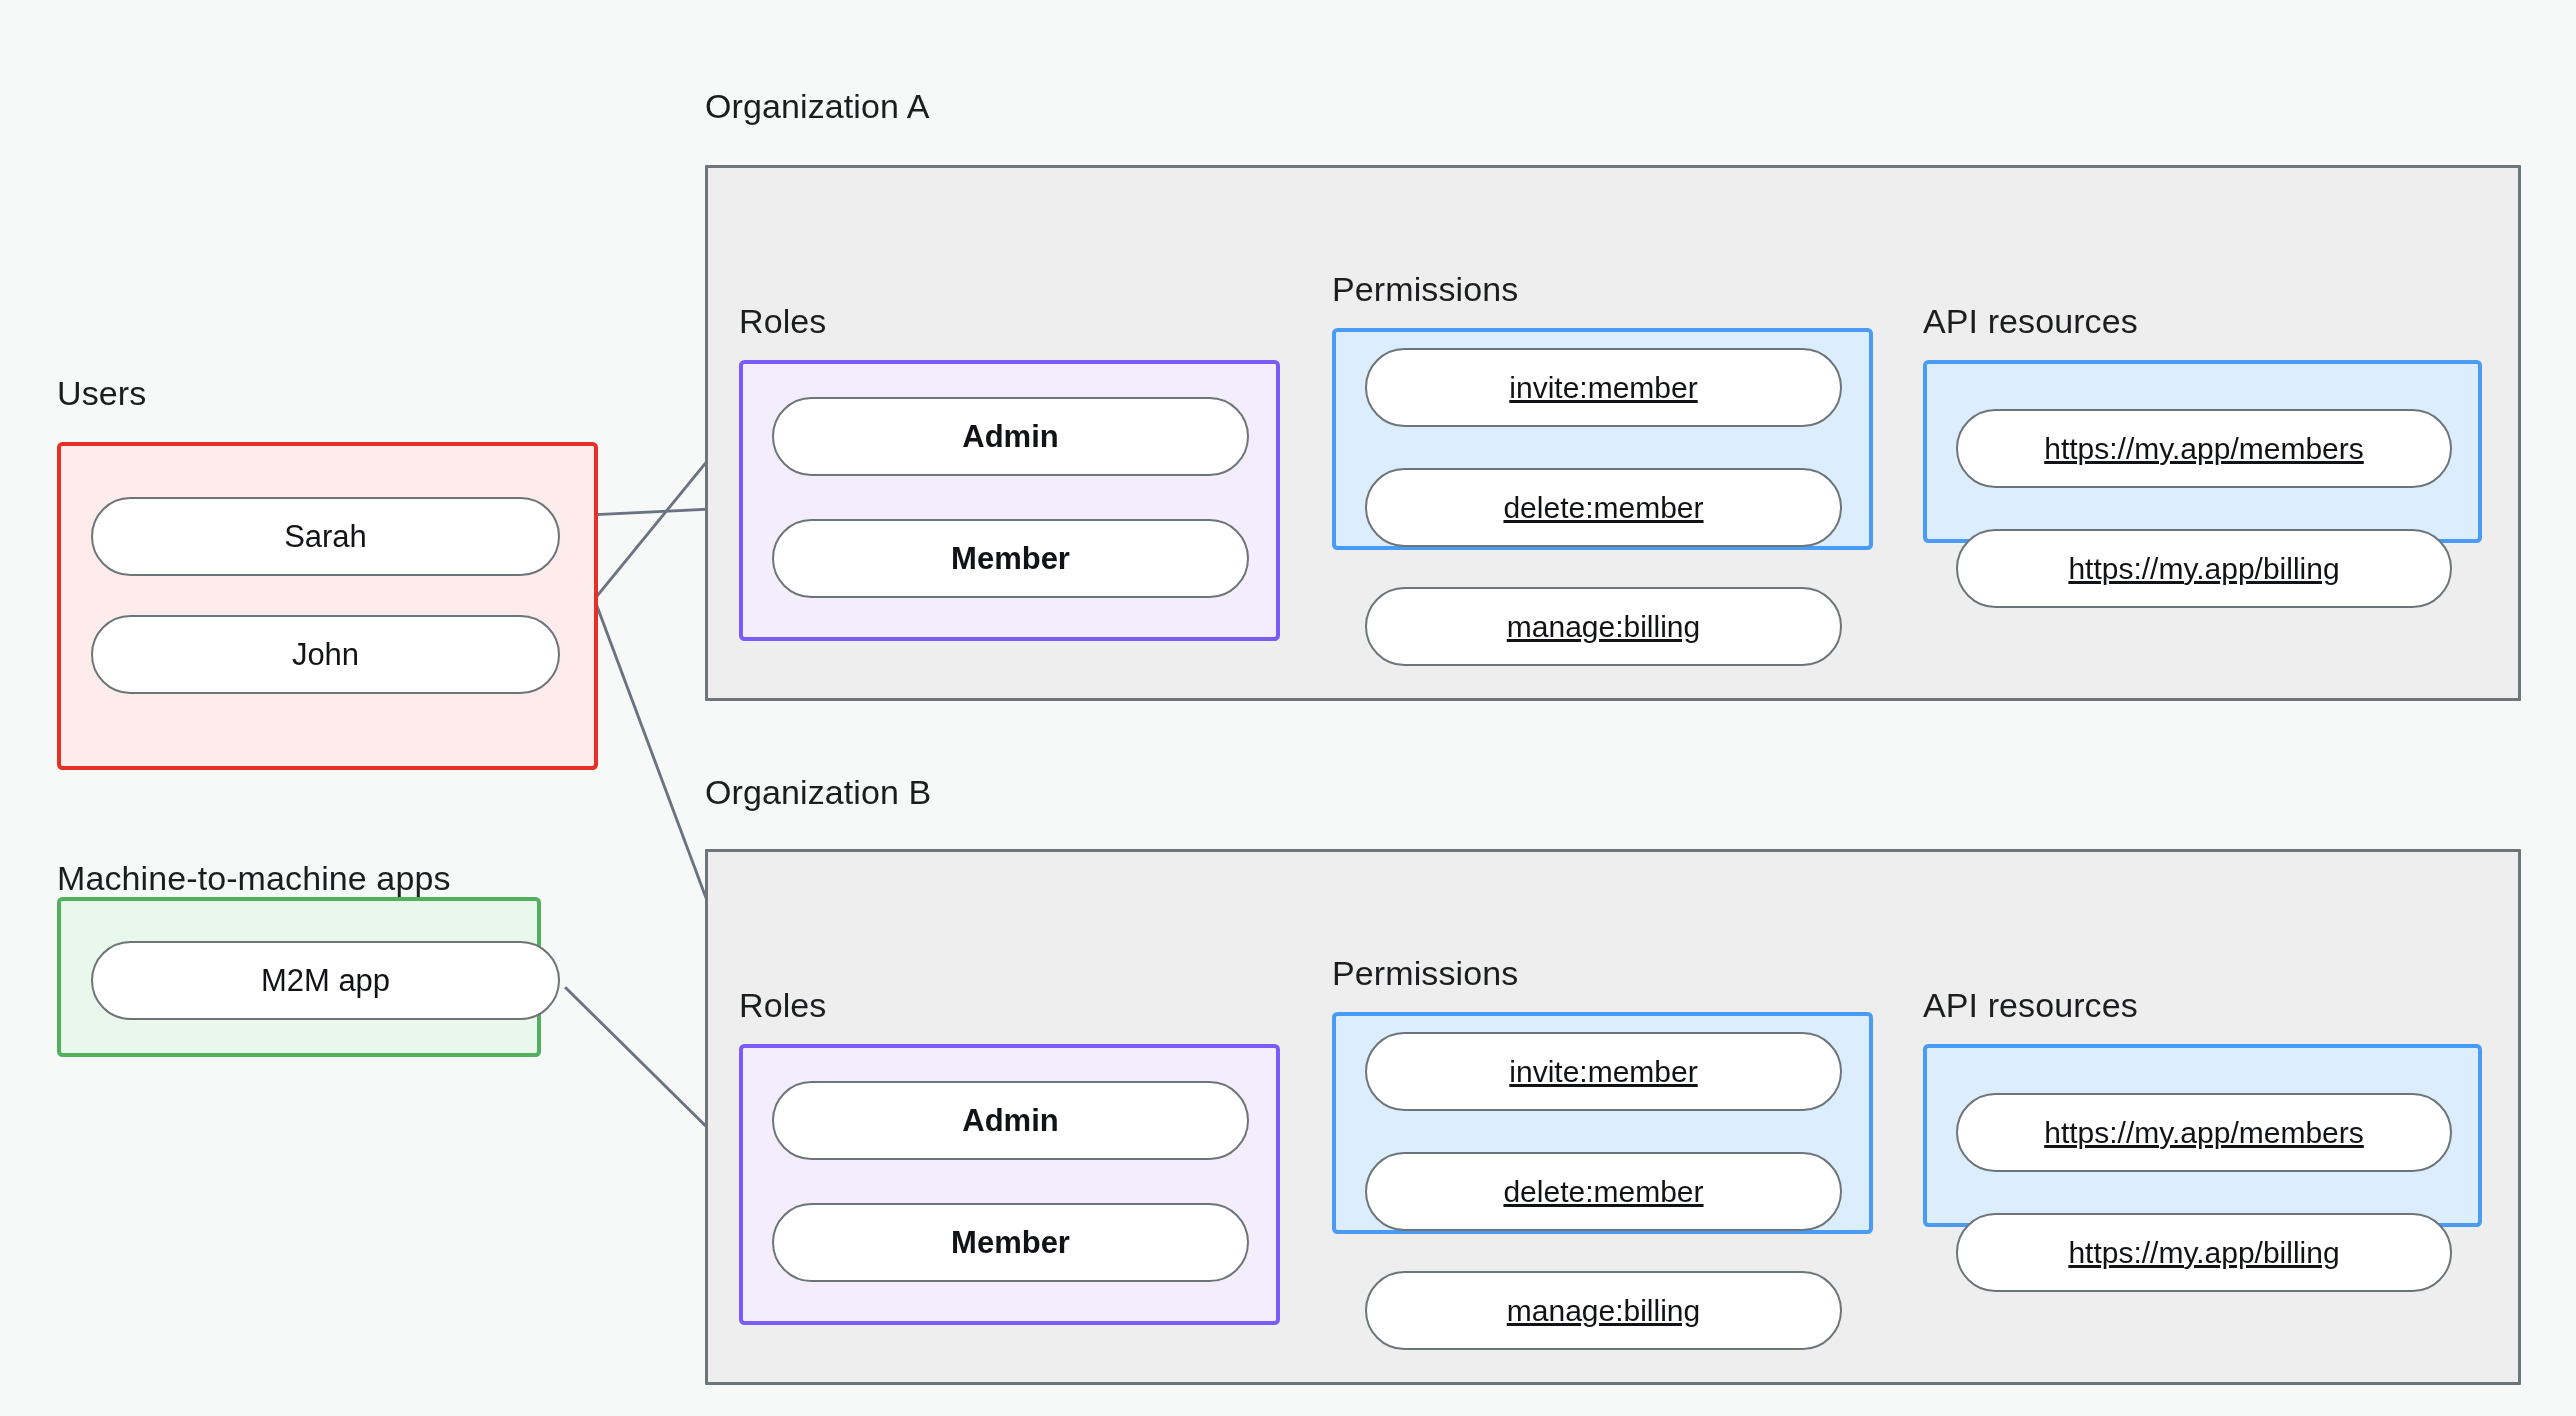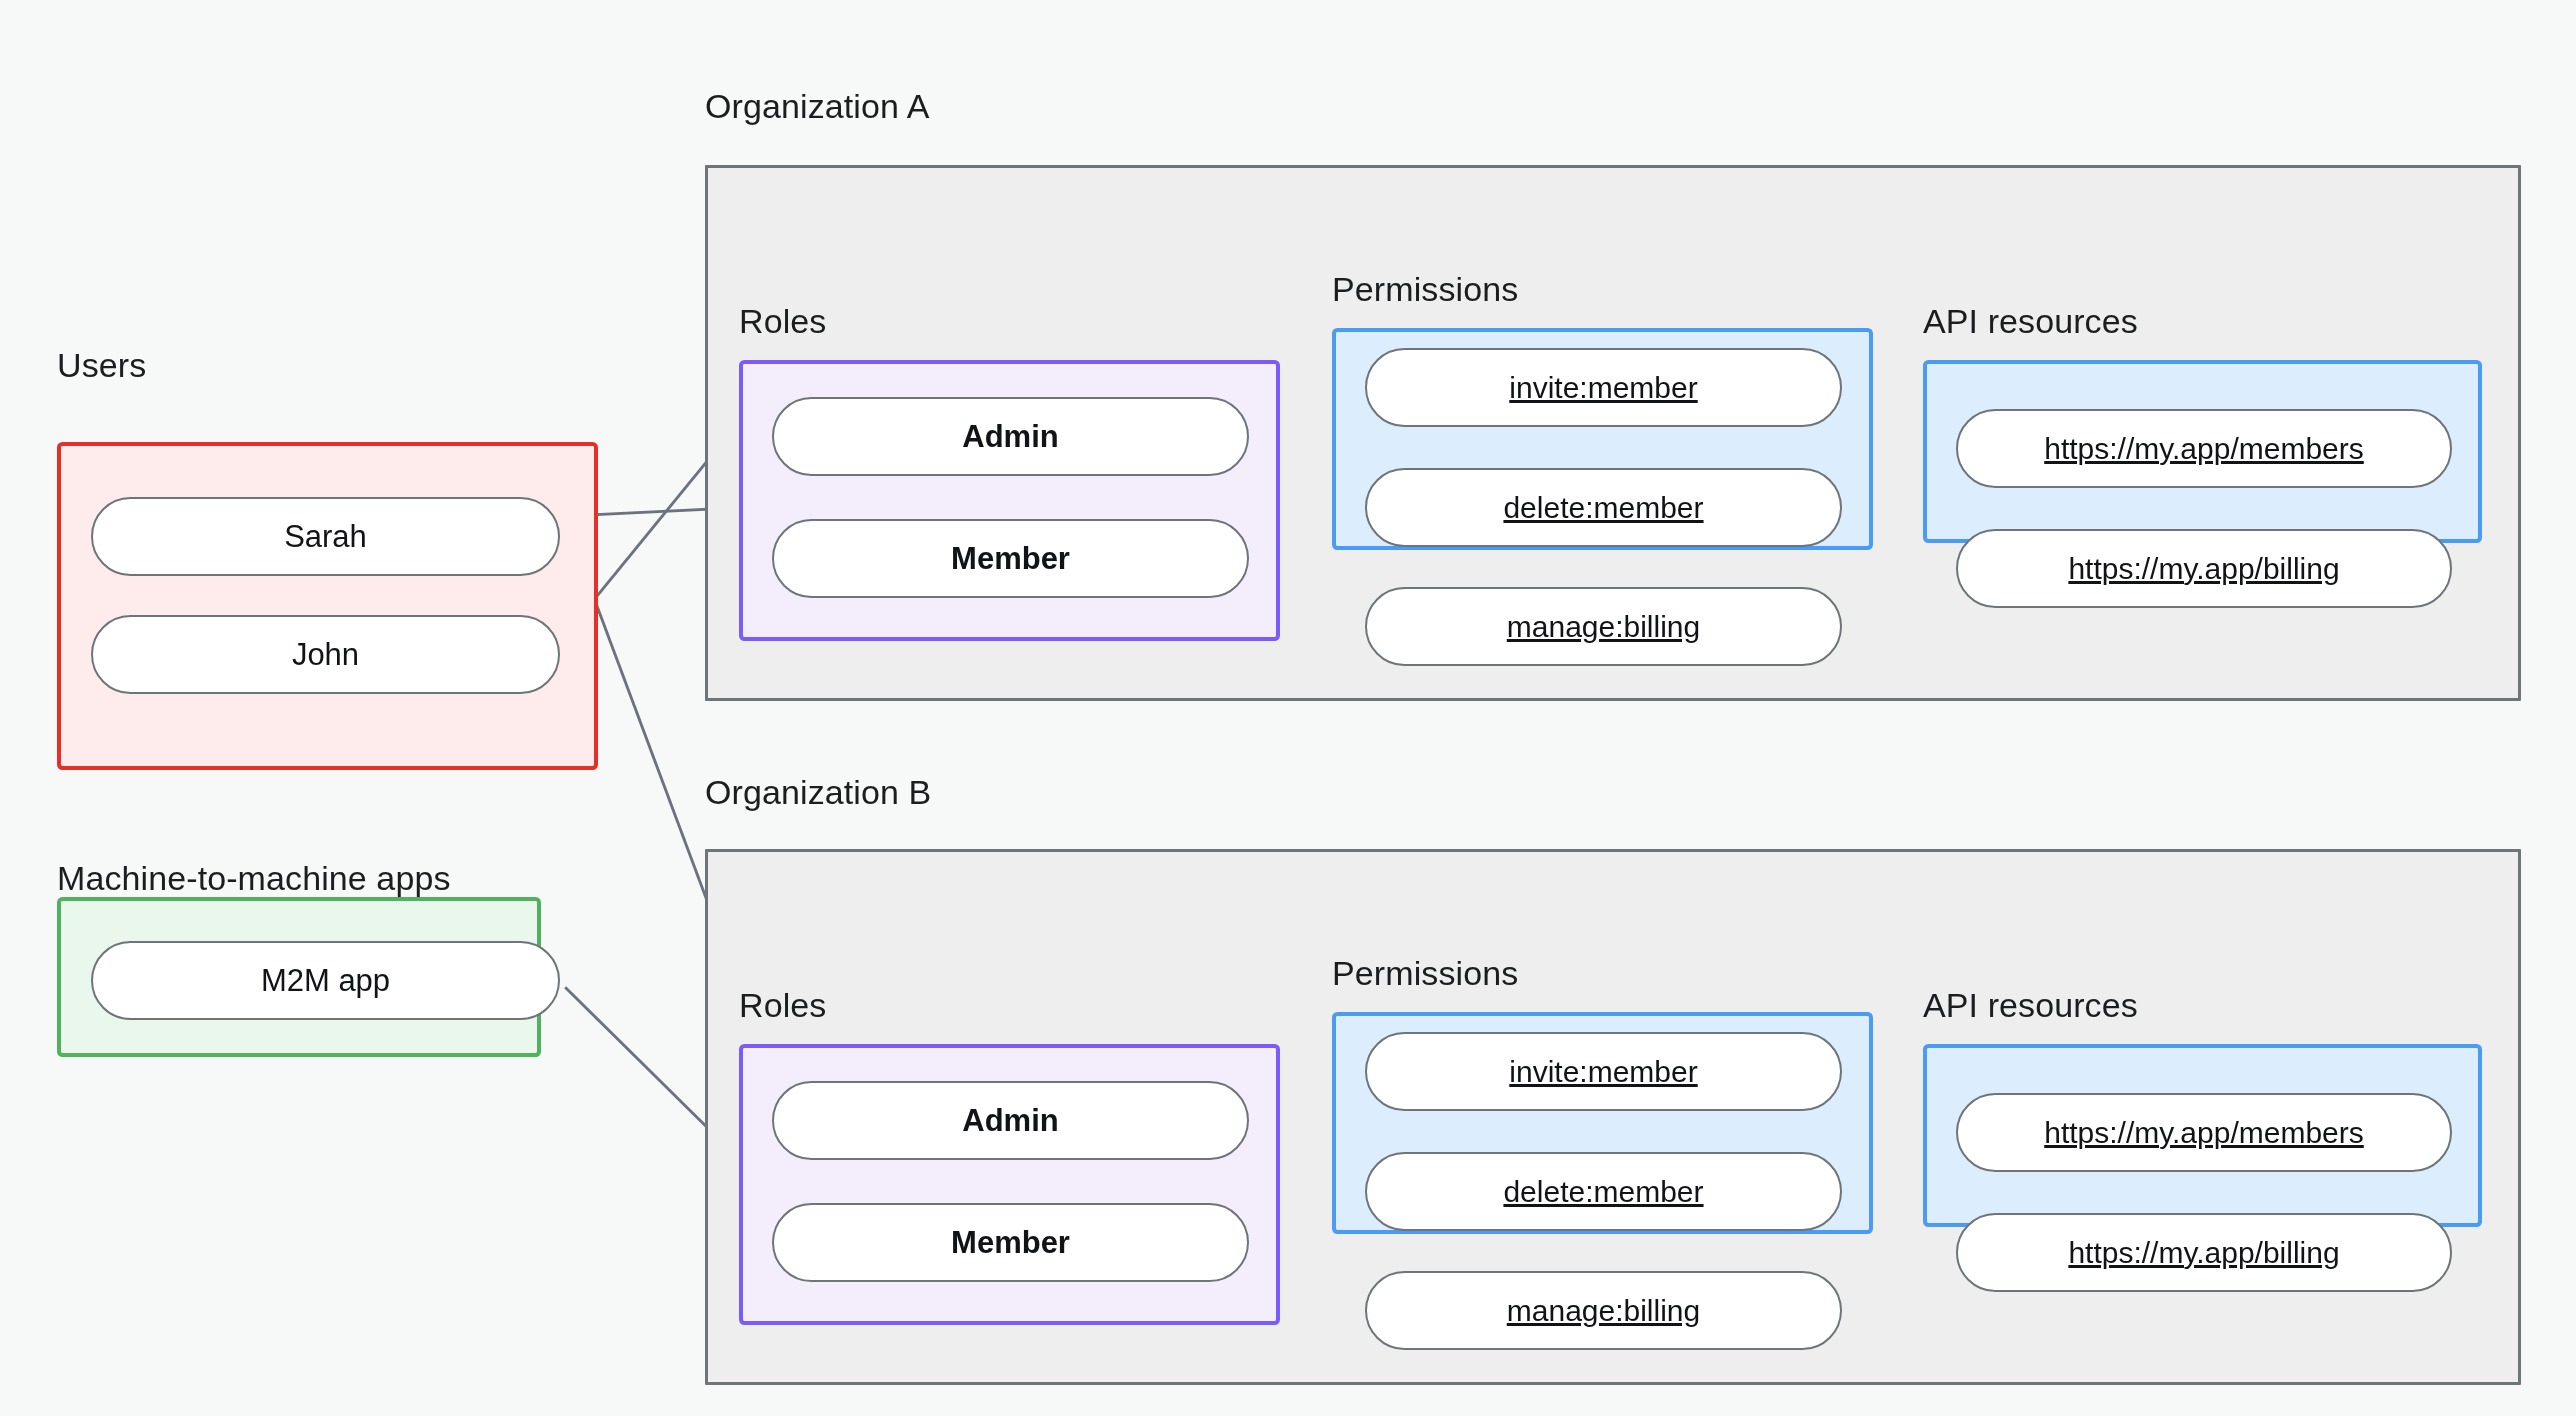--- a/index.html
+++ b/index.html
@@ -90,21 +90,21 @@
     <circle class="edot" cx="2168" cy="428" r="11"></circle>
     <circle class="edot" cx="2168" cy="560" r="11"></circle>
 
     <circle class="edot" cx="1513" cy="1122" r="11"></circle>
     <circle class="edot" cx="1513" cy="1254" r="11"></circle>
     <circle class="edot" cx="1513" cy="1387" r="11"></circle>
     <circle class="edot" cx="2168" cy="1188" r="11"></circle>
     <circle class="edot" cx="2168" cy="1320" r="11"></circle>
   </svg>
 
-  <div class="abs caption" style="left:57px;top:320px;">Users</div>
+  <div class="abs caption" style="left:57px;top:348px;">Users</div>
 
   <div class="abs cat-box cat-users" style="left:57px;top:414px;width:541px;height:328px;">
     <div class="pill" style="left:30px;top:51px;width:469px;height:79px;">
       <span>Sarah</span>
     </div>
     <div class="pill" style="left:30px;top:169px;width:469px;height:79px;">
       <span>John</span>
     </div>
   </div>
 

